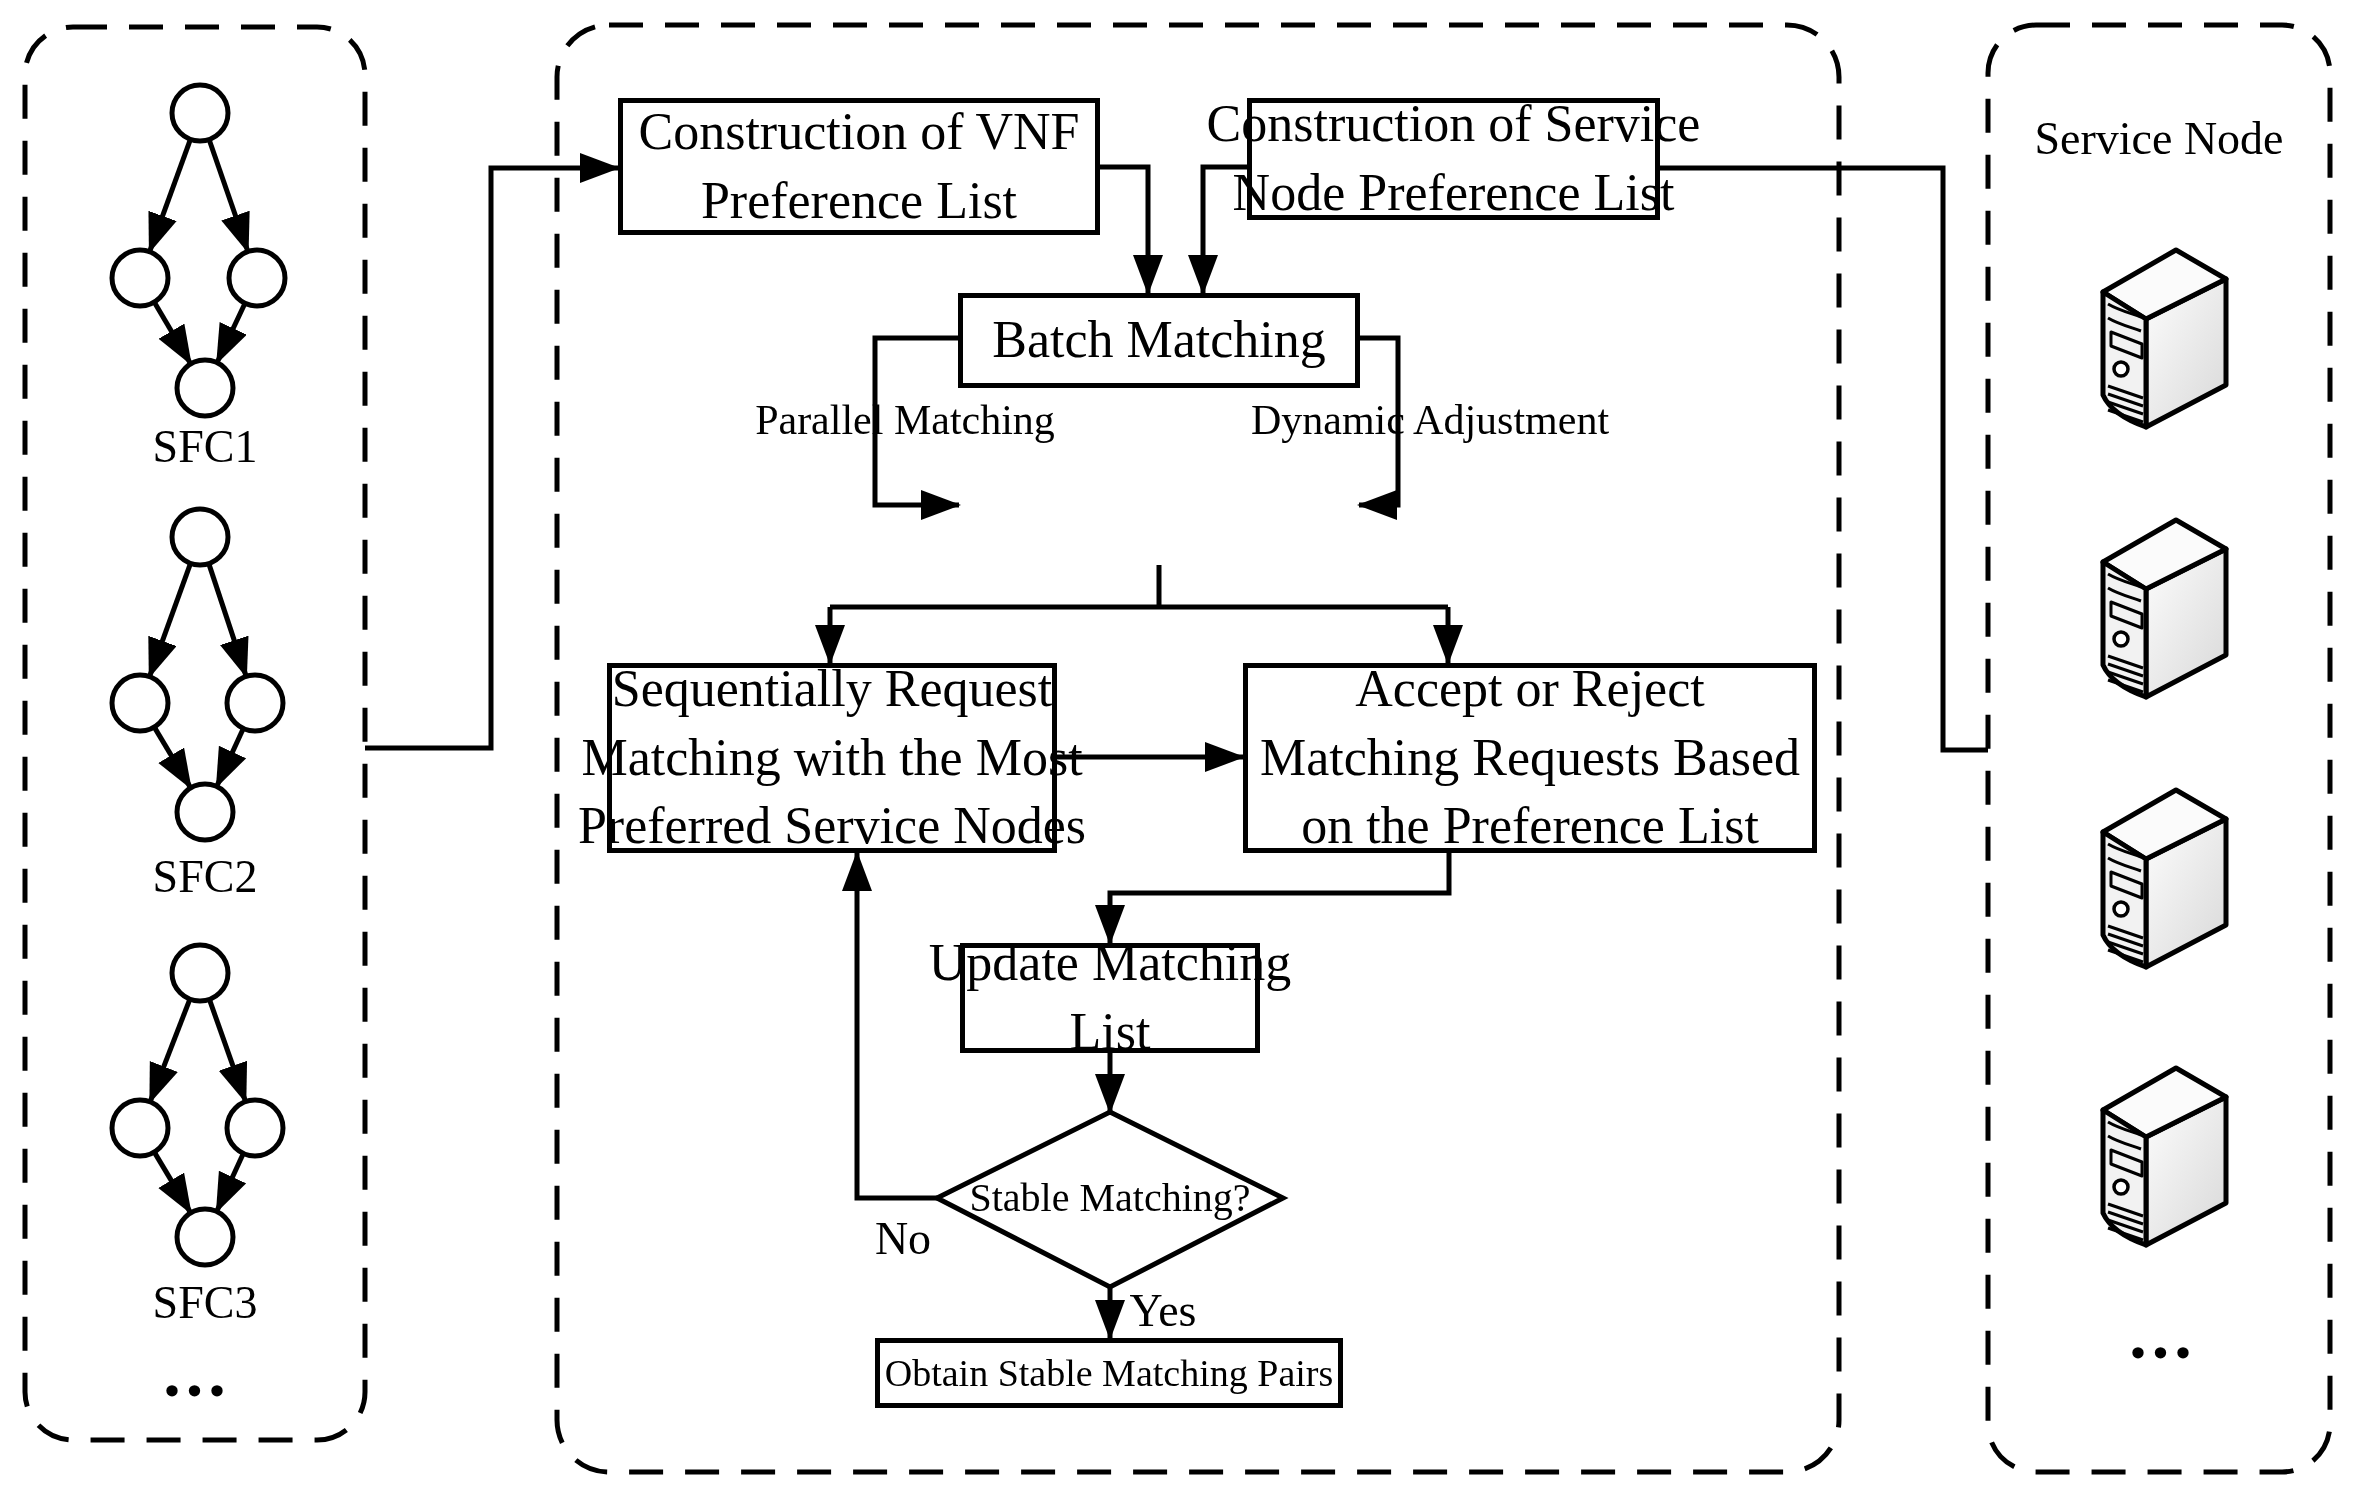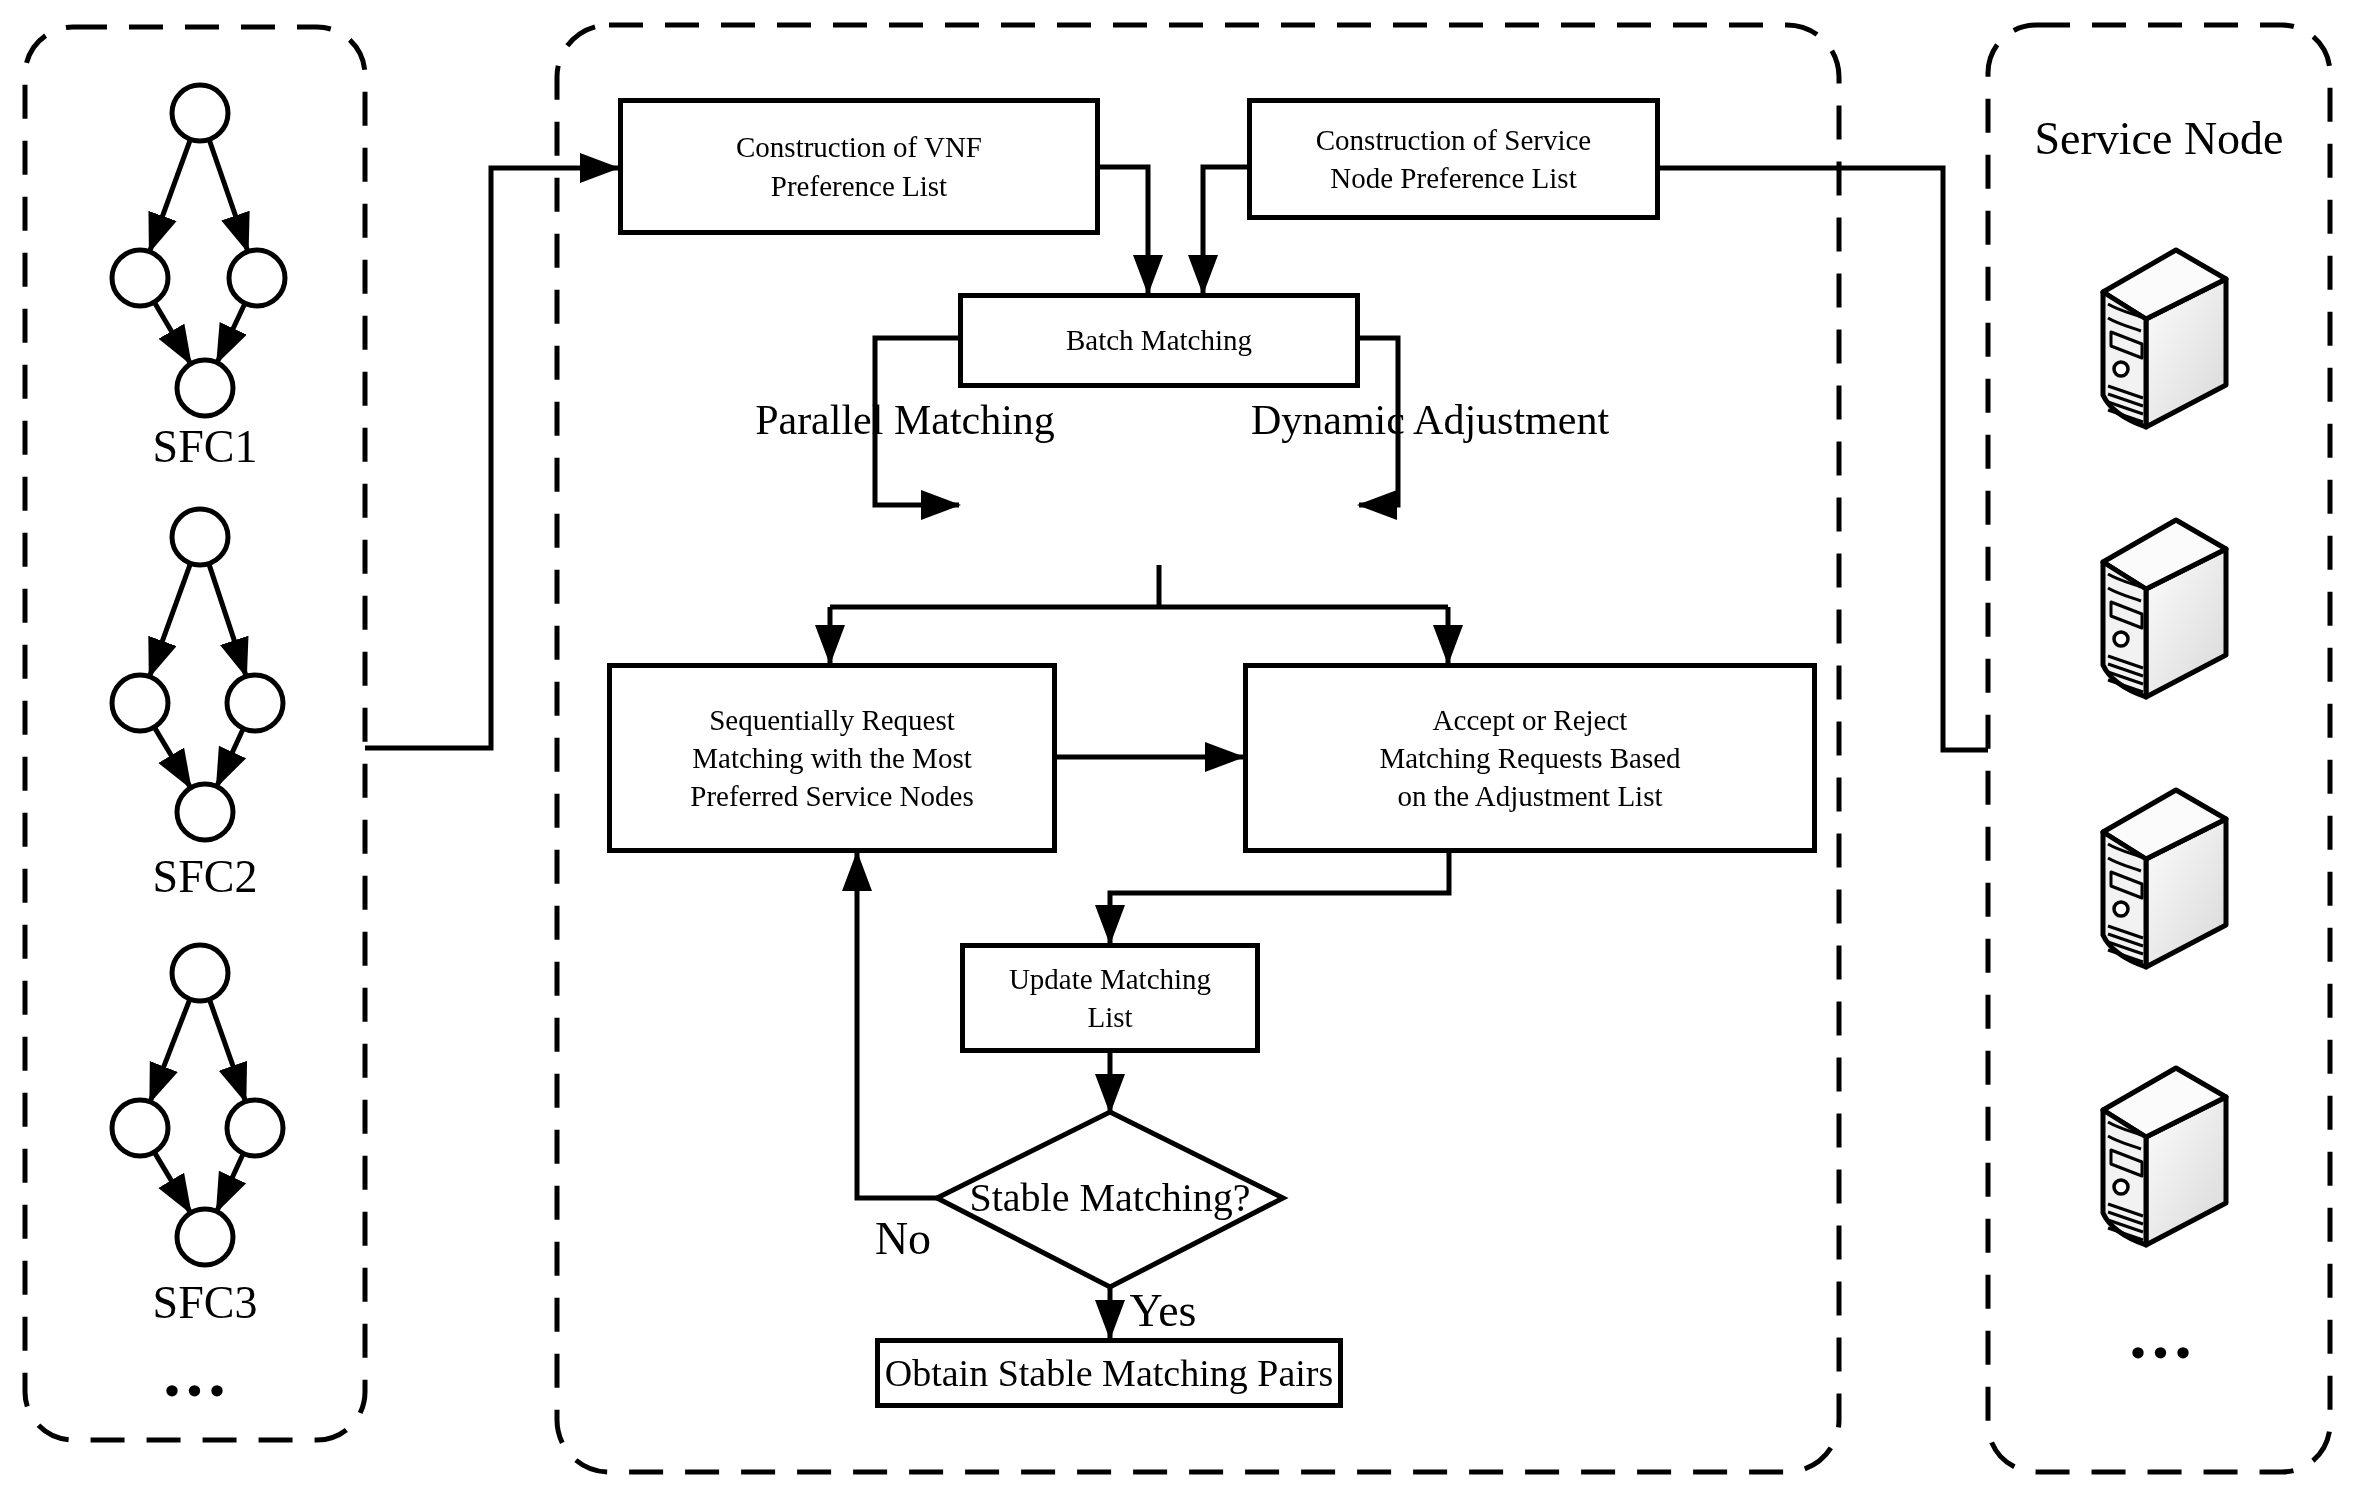--- a/index.html
+++ b/index.html
@@ -9,21 +9,21 @@
     background:#ffffff;
     font-family:"Liberation Serif","DejaVu Serif",serif;
     color:#000;
     overflow:hidden;
   }
   svg.layer{position:absolute;left:0;top:0;z-index:1;}
   .fbox{
     position:absolute;z-index:2;
     background:#ffffff;border:5px solid #000;
     display:flex;flex-direction:column;align-items:center;justify-content:center;
-    text-align:center;font-size:29px;line-height:1.32;
+    text-align:center;font-size:52px;line-height:1.32;
     box-sizing:border-box;white-space:nowrap;
   }
   .plain{
     position:absolute;z-index:3;
     white-space:nowrap;text-align:right;
     transform:translateX(-50%);
   }
   .lbl{font-size:42px;}
   .big{font-size:46px;}
   .dots{font-size:70px;font-weight:700;letter-spacing:5px;line-height:1;}
@@ -139,21 +139,21 @@
 
   <div class="fbox" style="left:607px;top:663px;width:450px;height:190px;">
     <div>Sequentially Request</div>
     <div>Matching with the Most</div>
     <div>Preferred Service Nodes</div>
   </div>
 
   <div class="fbox" style="left:1243px;top:663px;width:574px;height:190px;">
     <div>Accept or Reject</div>
     <div>Matching Requests Based</div>
-    <div>on the Adjustment List</div>
+    <div>on the Preference List</div>
   </div>
 
   <div class="fbox" style="left:960px;top:943px;width:300px;height:110px;">
     <div>Update Matching</div>
     <div>List</div>
   </div>
 
   <div class="fbox" style="left:875px;top:1338px;width:468px;height:70px;font-size:38px;">
     <div>Obtain Stable Matching Pairs</div>
   </div>

